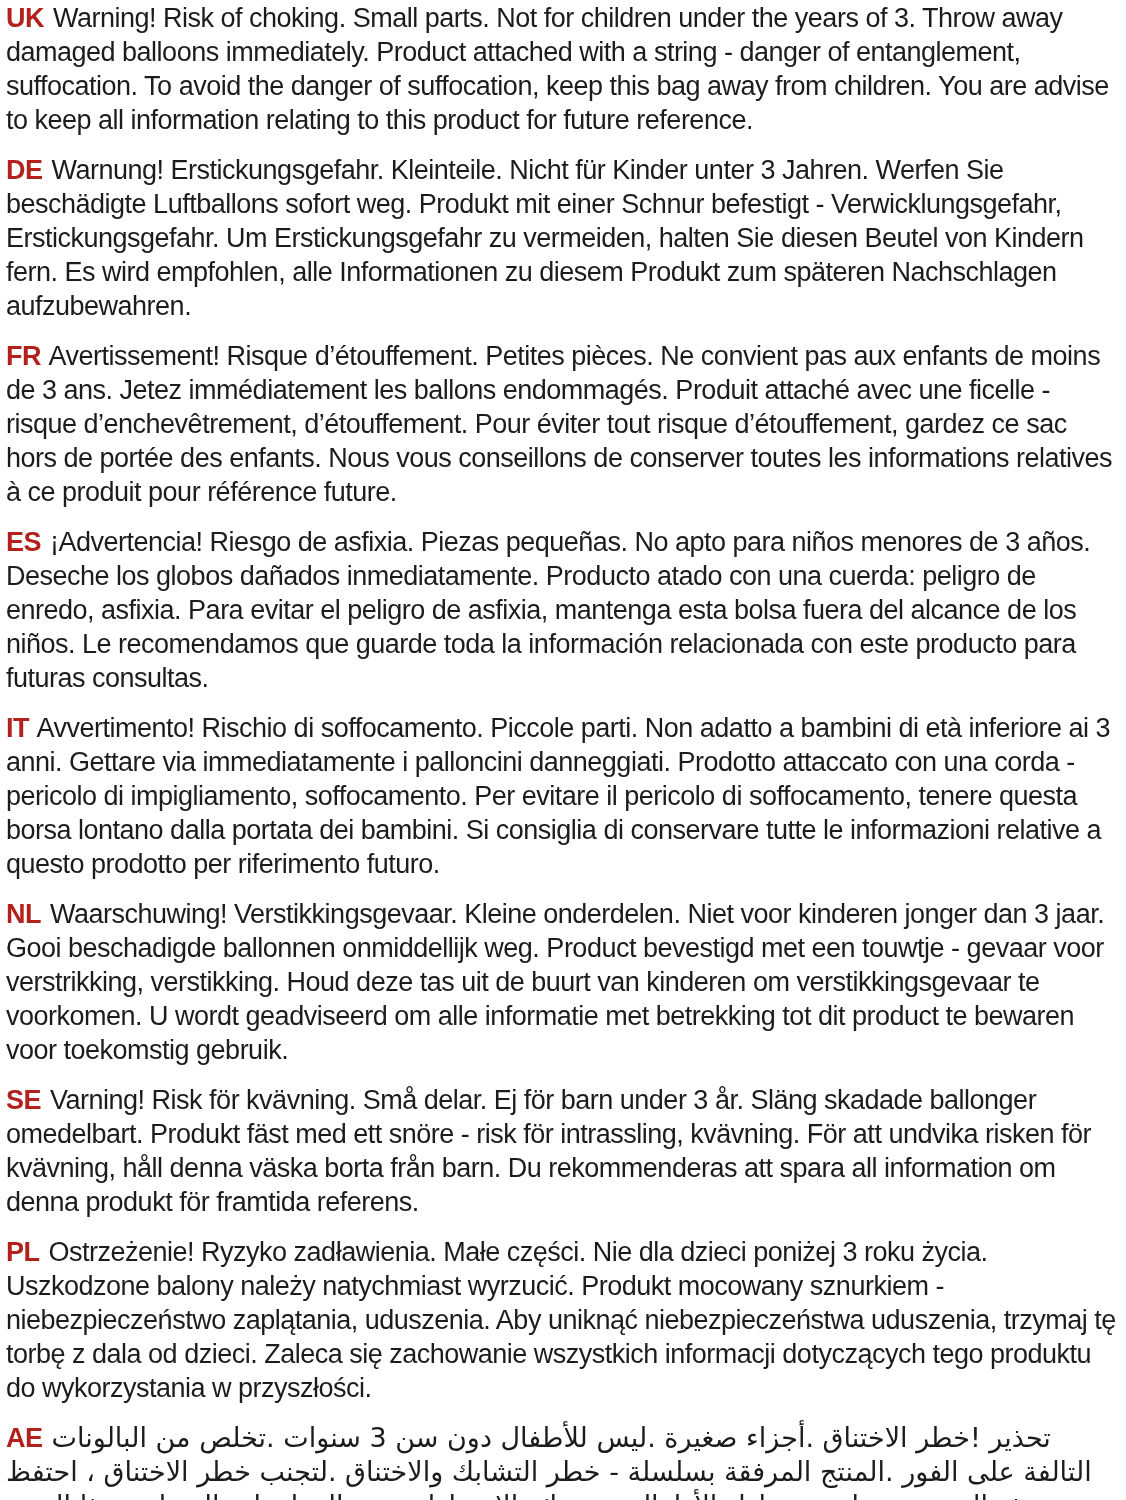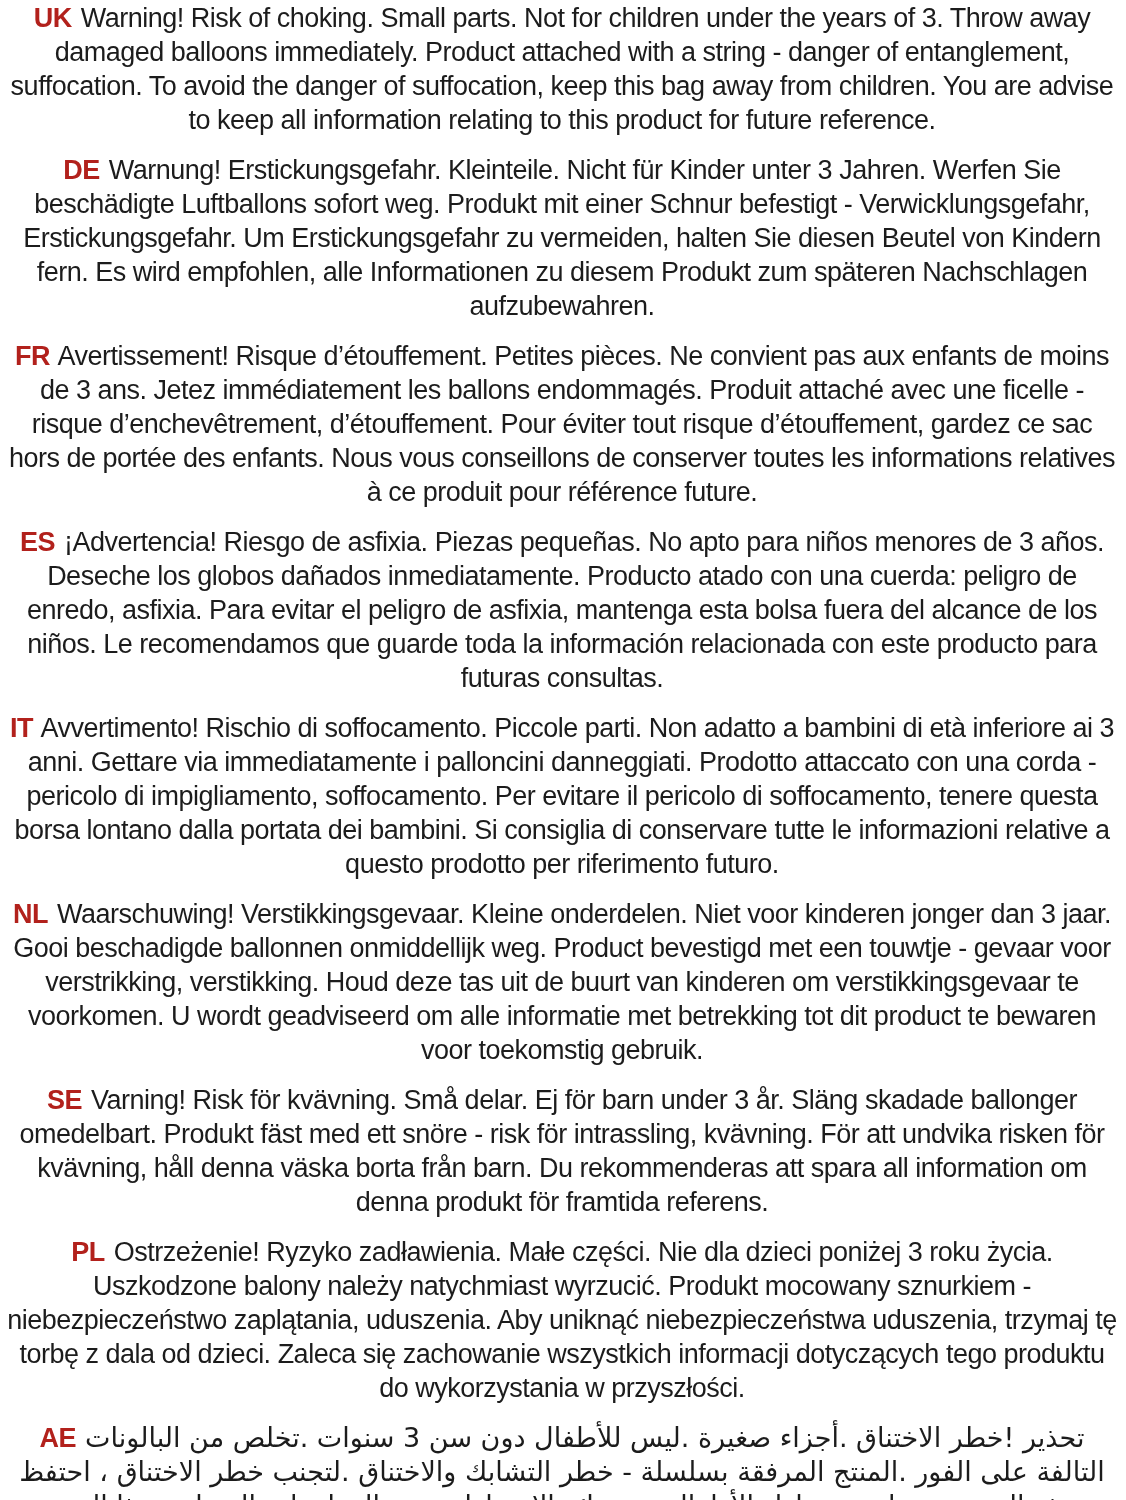--- a/index.html
+++ b/index.html
@@ -15,21 +15,21 @@
     color: #1c1c1c;
   }
   .doc {
     padding: 1px 8px 0 6px;
     font-size: 27px;
     line-height: 34px;
     letter-spacing: -0.5px;
   }
   .section {
     margin: 0 0 16px 0;
-    text-align: center;
+    text-align: left;
   }
   .code {
     font-weight: bold;
     color: #b2211c;
     padding-right: 2px;
   }
   .body-text {
     color: #1c1c1c;
   }
   

